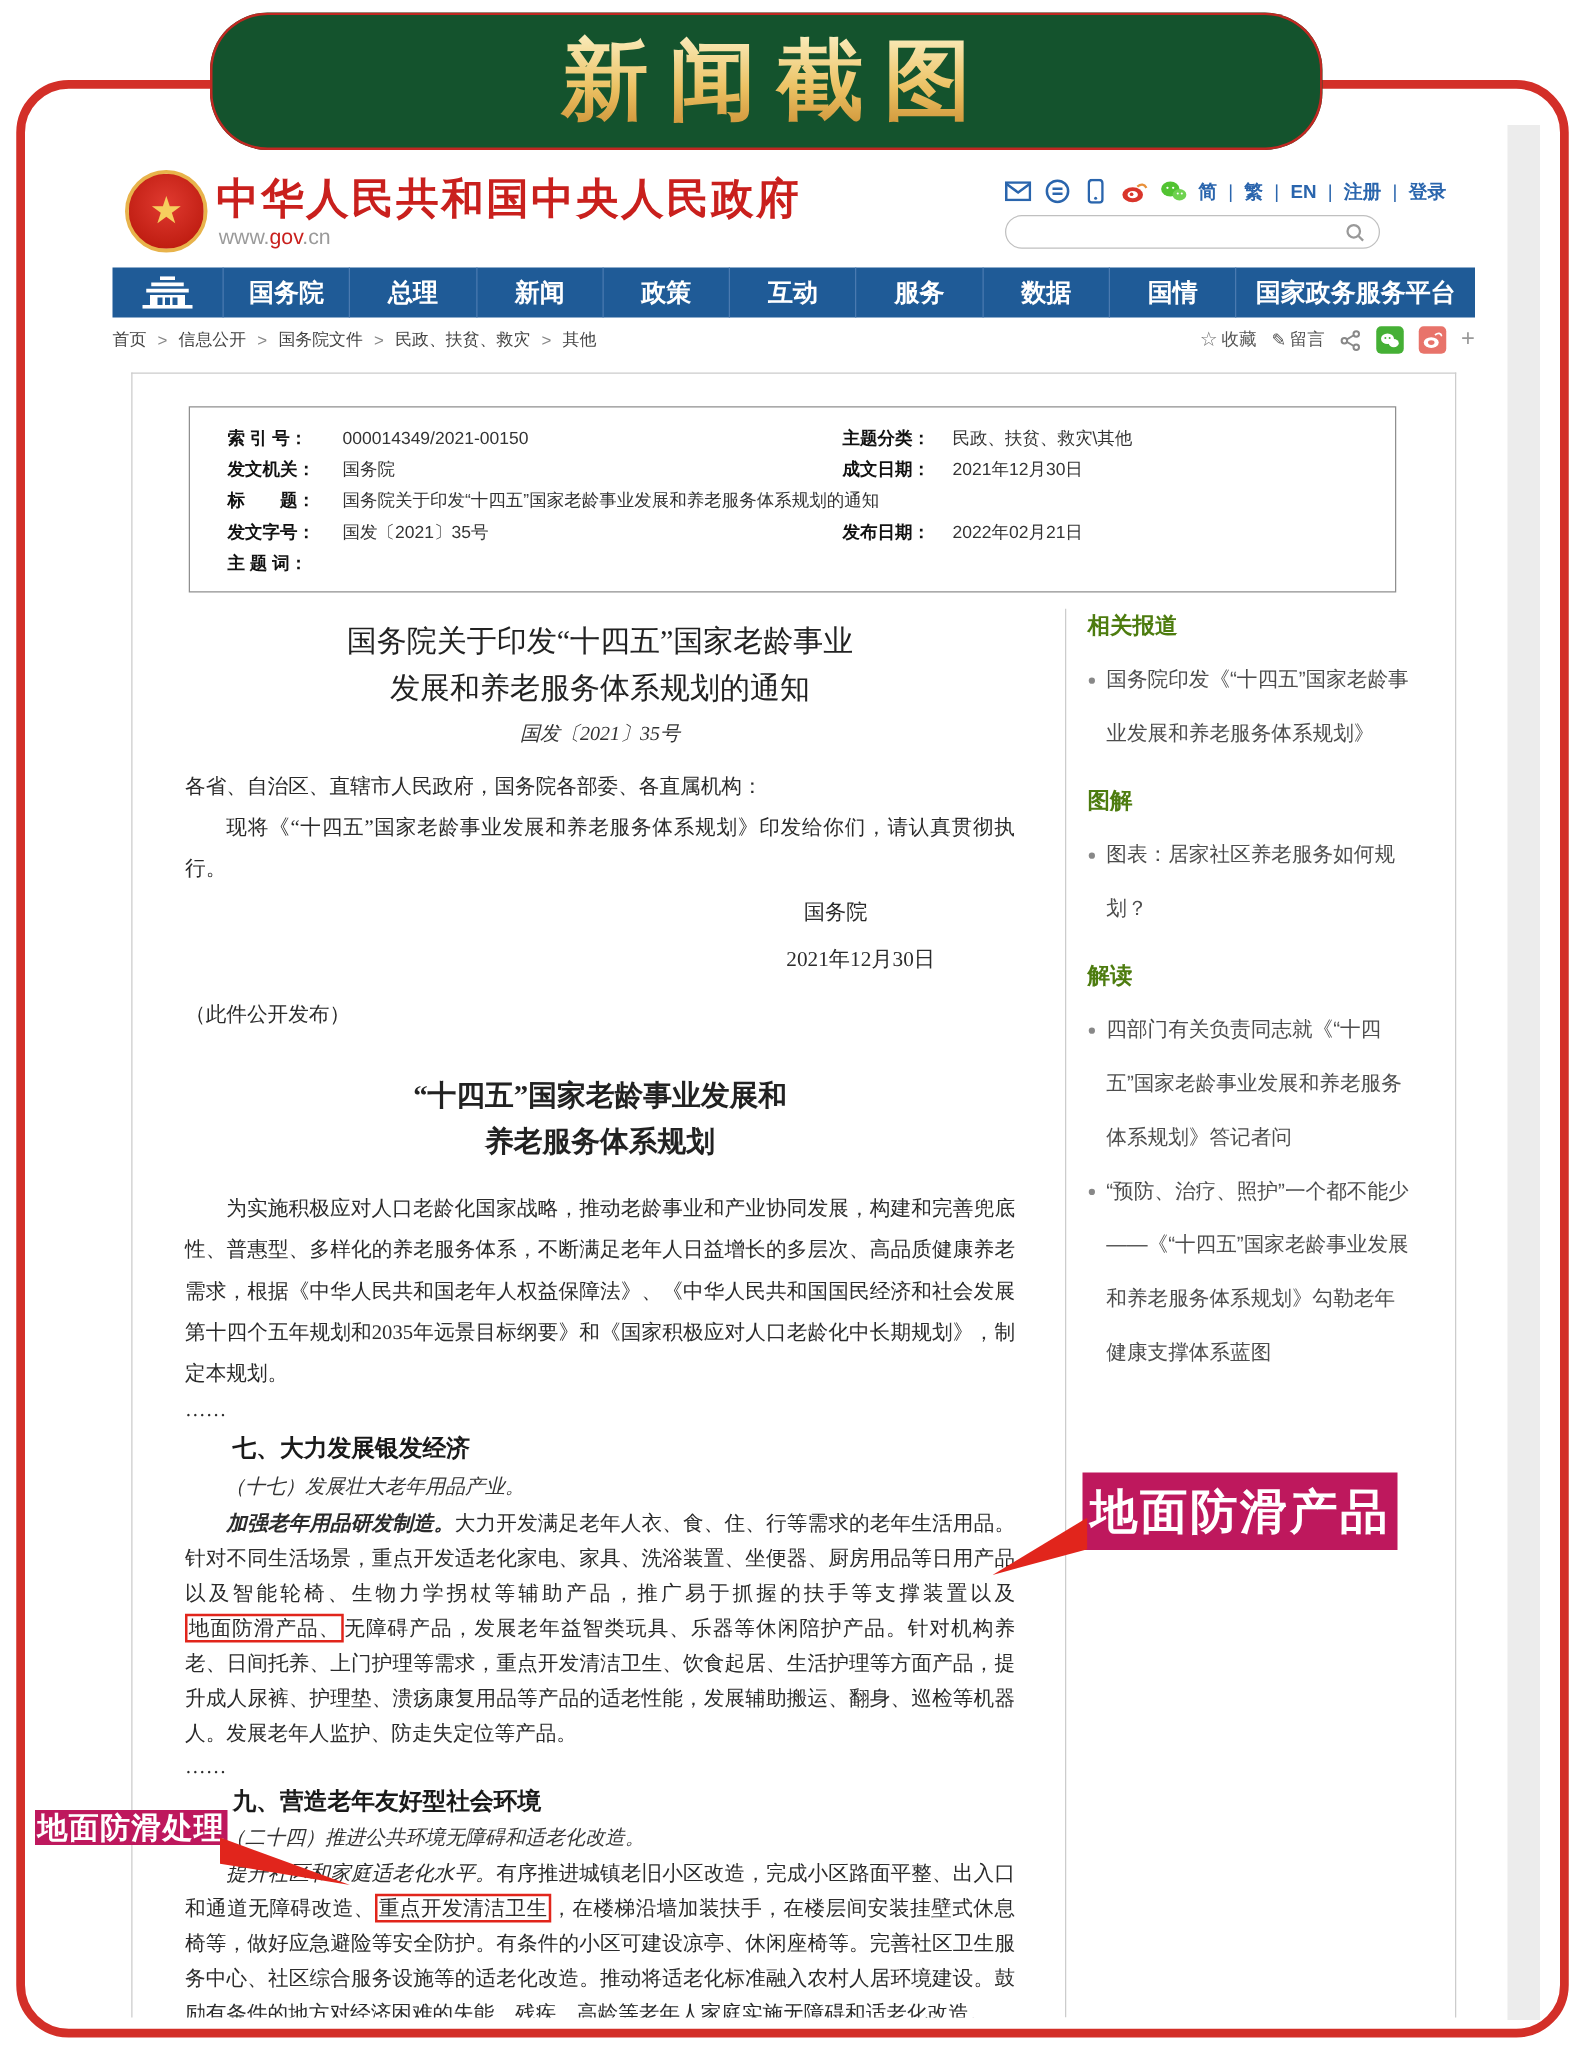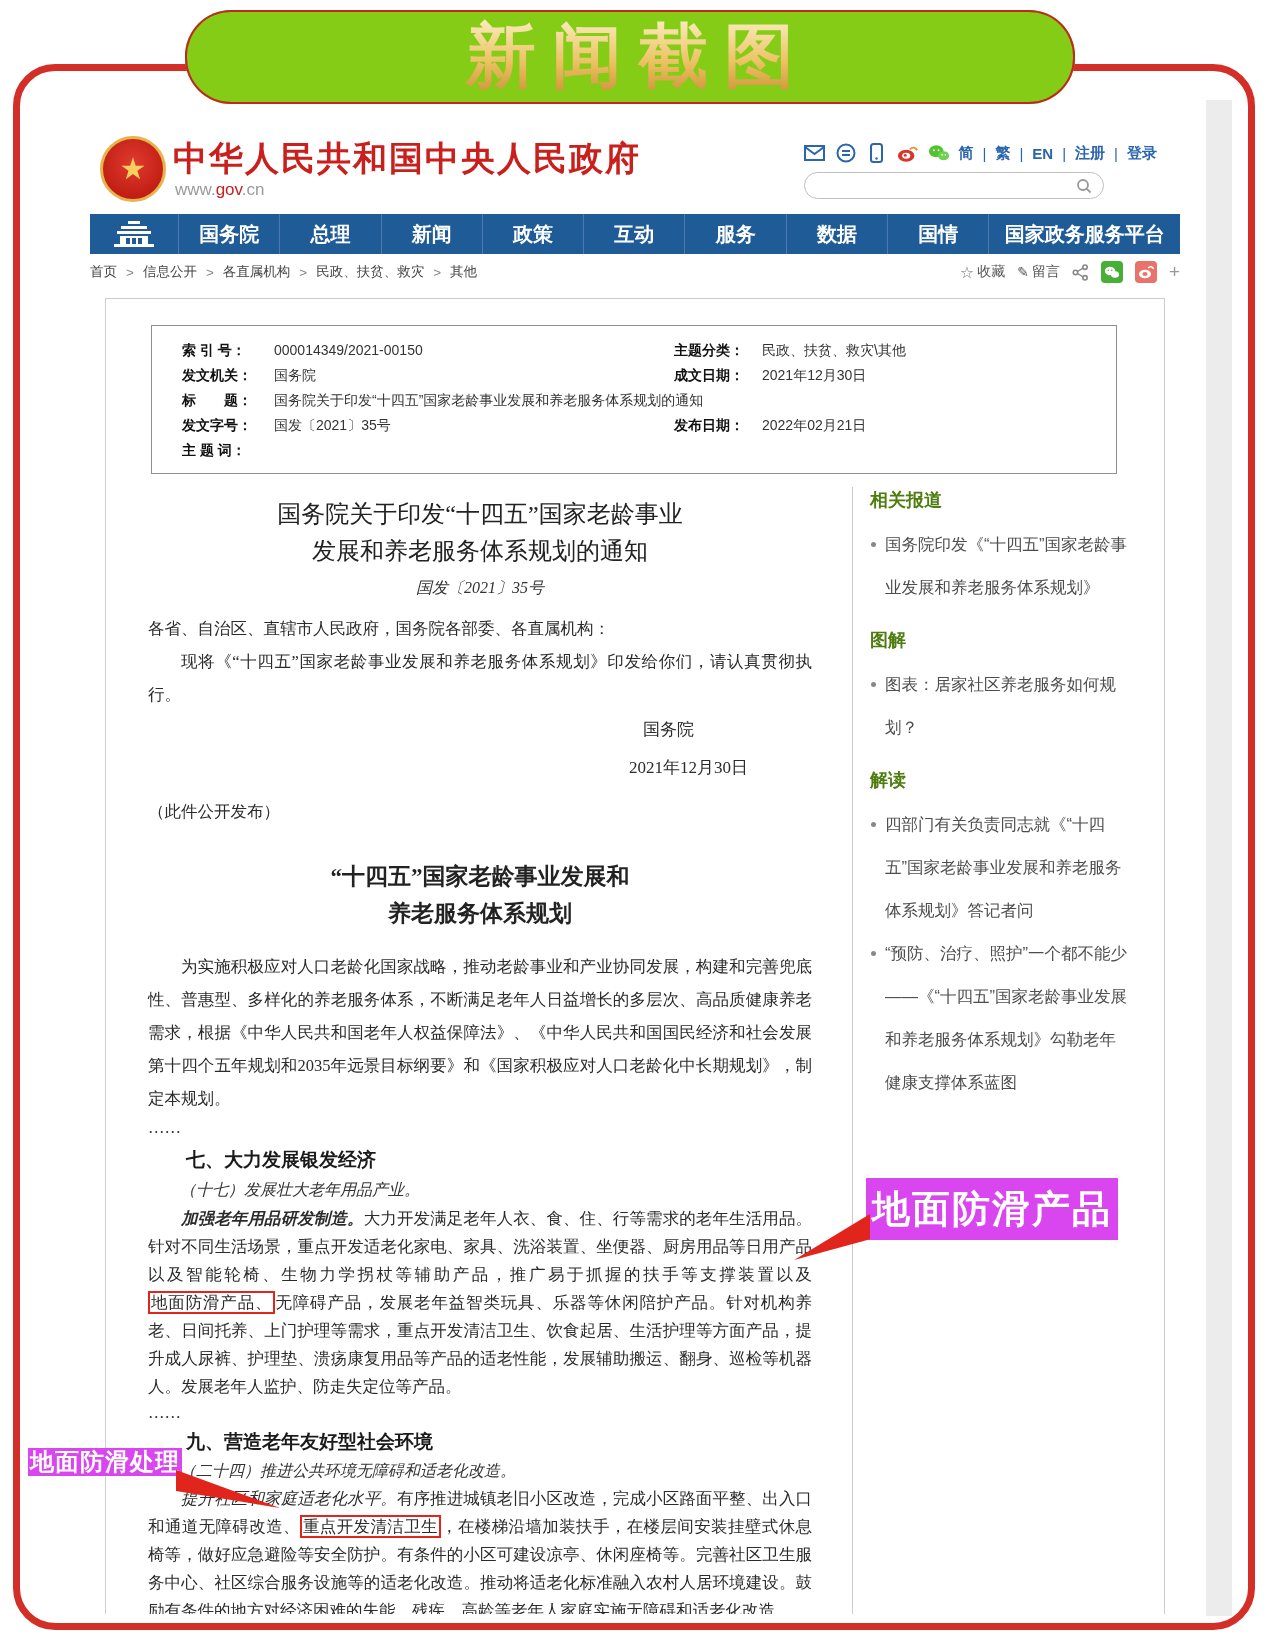--- a/index.html
+++ b/index.html
@@ -3,21 +3,21 @@
 <meta charset="utf-8">
 <style>
   html,body{margin:0;padding:0;}
   body{width:1269px;height:1644px;background:#fff;position:relative;overflow:hidden;
        font-family:"Liberation Sans","DejaVu Sans",sans-serif;}
   .canvas{position:absolute;inset:0;}
 
   
   .frame{position:absolute;left:13px;top:64px;width:1242px;height:1566px;
          border:7px solid #d32f28;border-radius:42px;box-sizing:border-box;z-index:2;}
-  .banner{position:absolute;left:185px;top:10px;width:890px;height:94px;background:#84cc16;
+  .banner{position:absolute;left:168px;top:10px;width:890px;height:110px;background:#14532d;
           border-radius:46px;display:flex;align-items:center;justify-content:center;z-index:3;
           box-shadow:inset 0 0 0 2px #c02822;}
   .banner-text{font-family:"Liberation Serif","DejaVu Serif",serif;font-weight:900;font-size:70px;
           letter-spacing:16px;padding-left:16px;
           background:linear-gradient(#fdf5cf,#ecc264 55%,#c6872c);
           -webkit-background-clip:text;background-clip:text;color:transparent;}
 
   
   .page{position:absolute;left:85px;top:128px;width:1100px;z-index:1;}
   .scroll-strip{position:absolute;left:1206px;top:100px;width:26px;height:1516px;background:#ececec;z-index:1;}
@@ -95,21 +95,21 @@
 
   
   .sb-divider{position:absolute;left:746px;top:188px;bottom:0;width:1px;background:#ccc;}
   .sidebar{position:absolute;left:764px;top:186px;width:258px;}
   .sb-heading{color:#4d7c0f;font-size:18px;font-weight:bold;line-height:30px;margin-bottom:8px;}
   .sb-section{margin-bottom:16px;}
   .sb-item{position:relative;padding-left:15px;font-size:16.5px;line-height:43px;color:#4d4d4d;cursor:pointer;}
   .dot{position:absolute;left:1px;top:19px;width:5px;height:5px;border-radius:50%;background:#888;}
 
   
-  .callout{position:absolute;background:#d946ef;color:#fff;font-weight:bold;z-index:4;
+  .callout{position:absolute;background:#be185d;color:#fff;font-weight:bold;z-index:4;
            display:flex;align-items:center;justify-content:center;
            font-family:"Liberation Sans","DejaVu Sans",sans-serif;}
   .callout-1{left:866px;top:1178px;width:252px;height:62px;font-size:38px;letter-spacing:2px;}
   .tail-1{position:absolute;left:794px;top:1214px;width:76px;height:46px;background:#e1251c;z-index:4;
           clip-path:polygon(0 100%,100% 0,100% 55%);}
   .callout-2{left:28px;top:1448px;width:154px;height:28px;font-size:24px;letter-spacing:1px;}
   .tail-2{position:absolute;left:176px;top:1470px;width:104px;height:38px;background:#e1251c;z-index:4;
           clip-path:polygon(0 0,0 55%,100% 100%);}
 </style>
 </head>
@@ -216,21 +216,21 @@
       <div class="nav-item">数据</div>
       <div class="nav-item">国情</div>
       <div class="nav-item wide">国家政务服务平台</div>
     </div>
 
     <div class="breadcrumb">
       <span class="crumb">首页</span>
       <span class="crumb-sep">&gt;</span>
       <span class="crumb">信息公开</span>
       <span class="crumb-sep">&gt;</span>
-      <span class="crumb">各直属机构</span>
+      <span class="crumb">国务院文件</span>
       <span class="crumb-sep">&gt;</span>
       <span class="crumb">民政、扶贫、救灾</span>
       <span class="crumb-sep">&gt;</span>
       <span class="crumb">其他</span>
 
       <span class="bc-actions">
         <span class="bc-action">
             <span class="star">☆</span>
             <span>收藏</span>
           </span>

